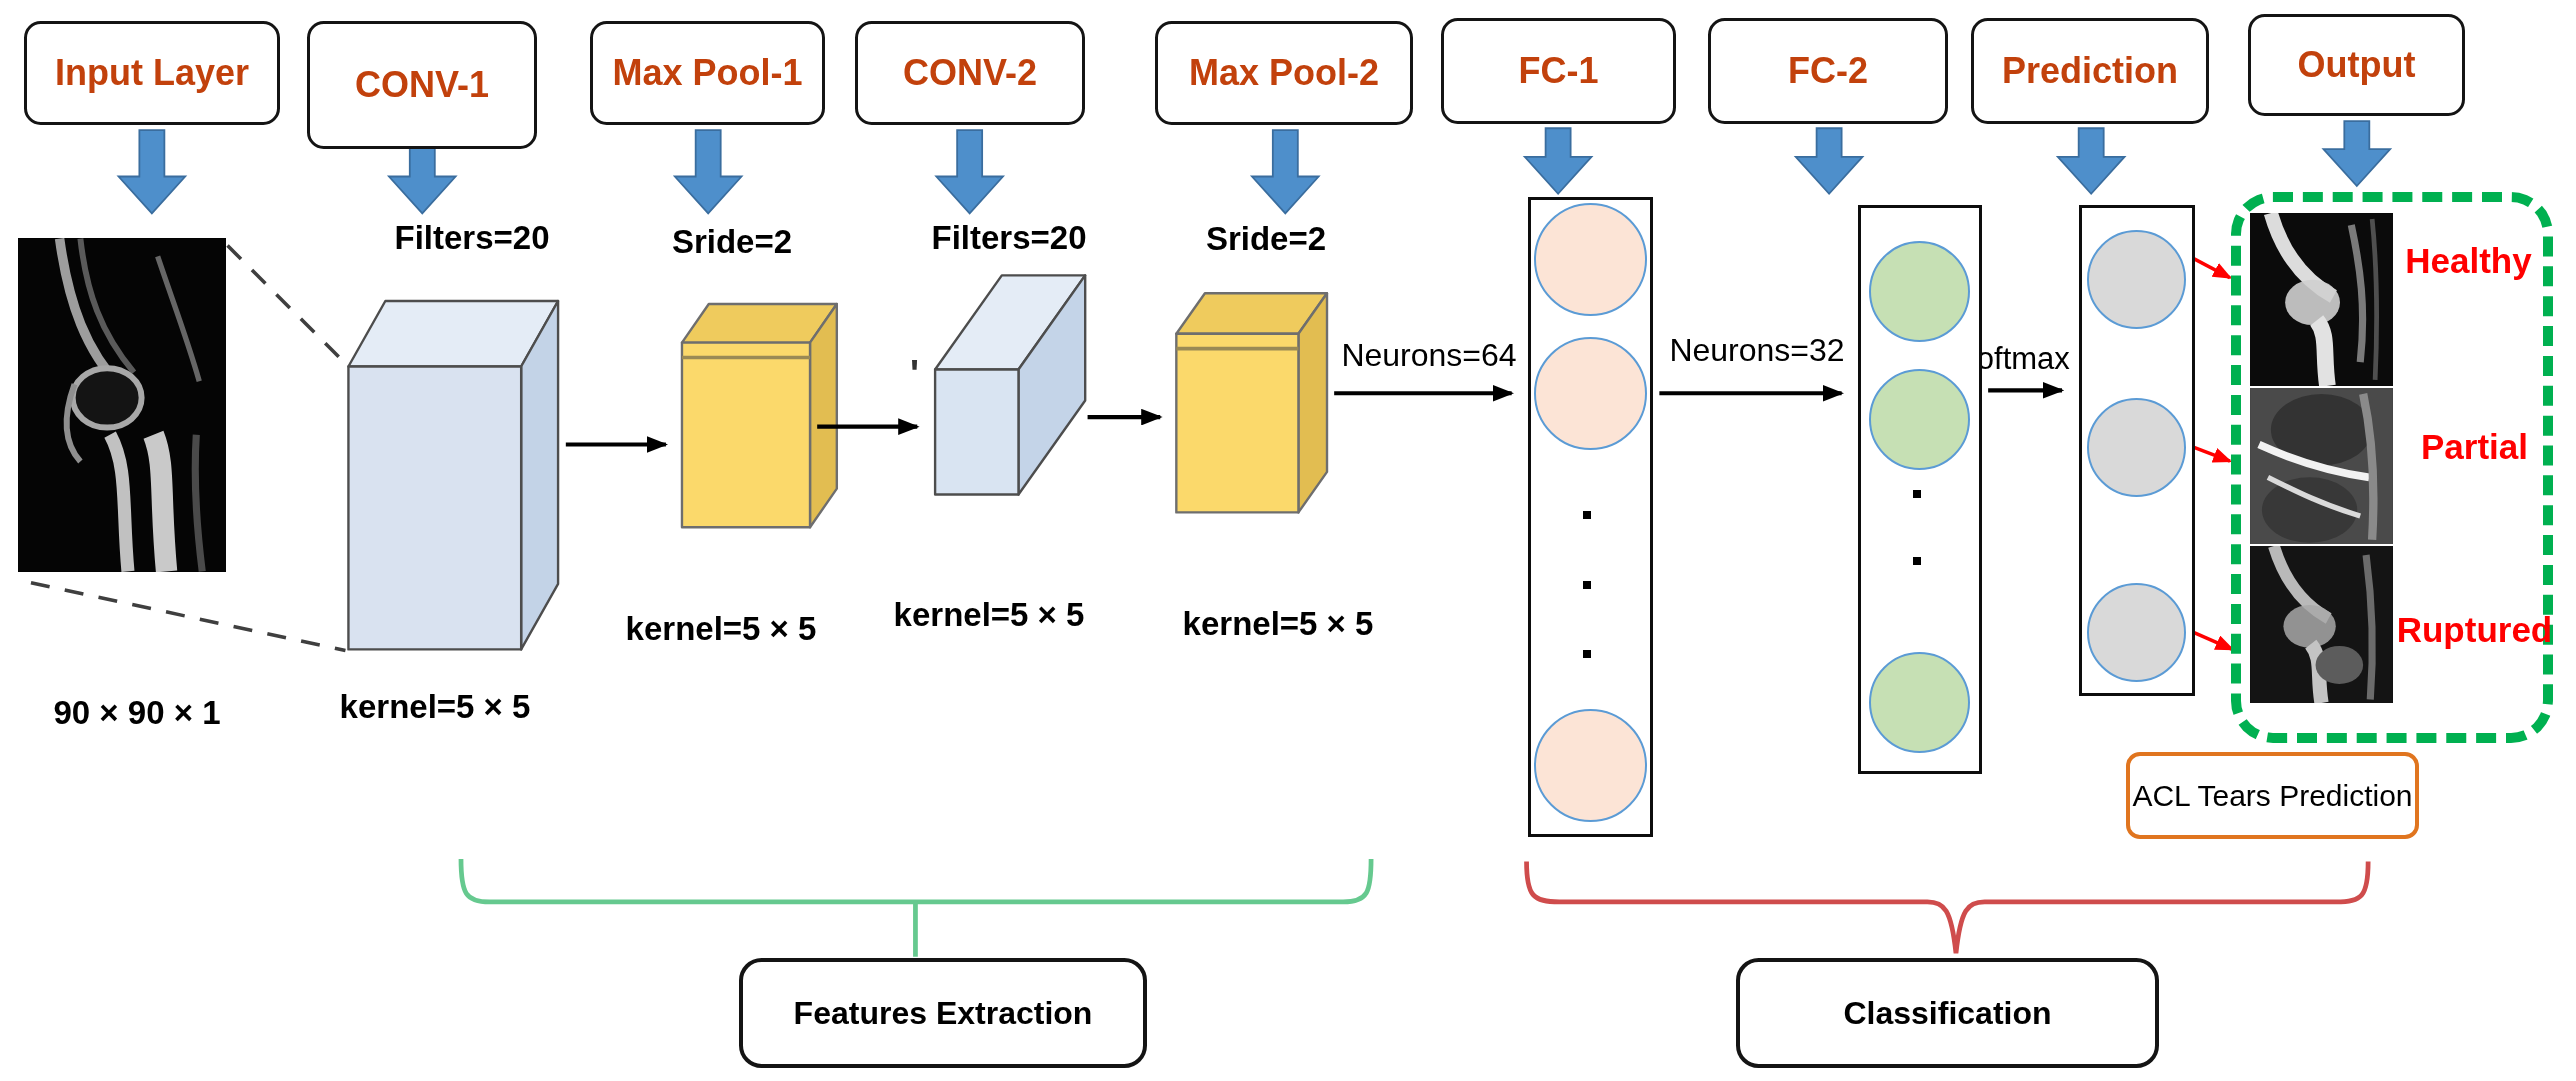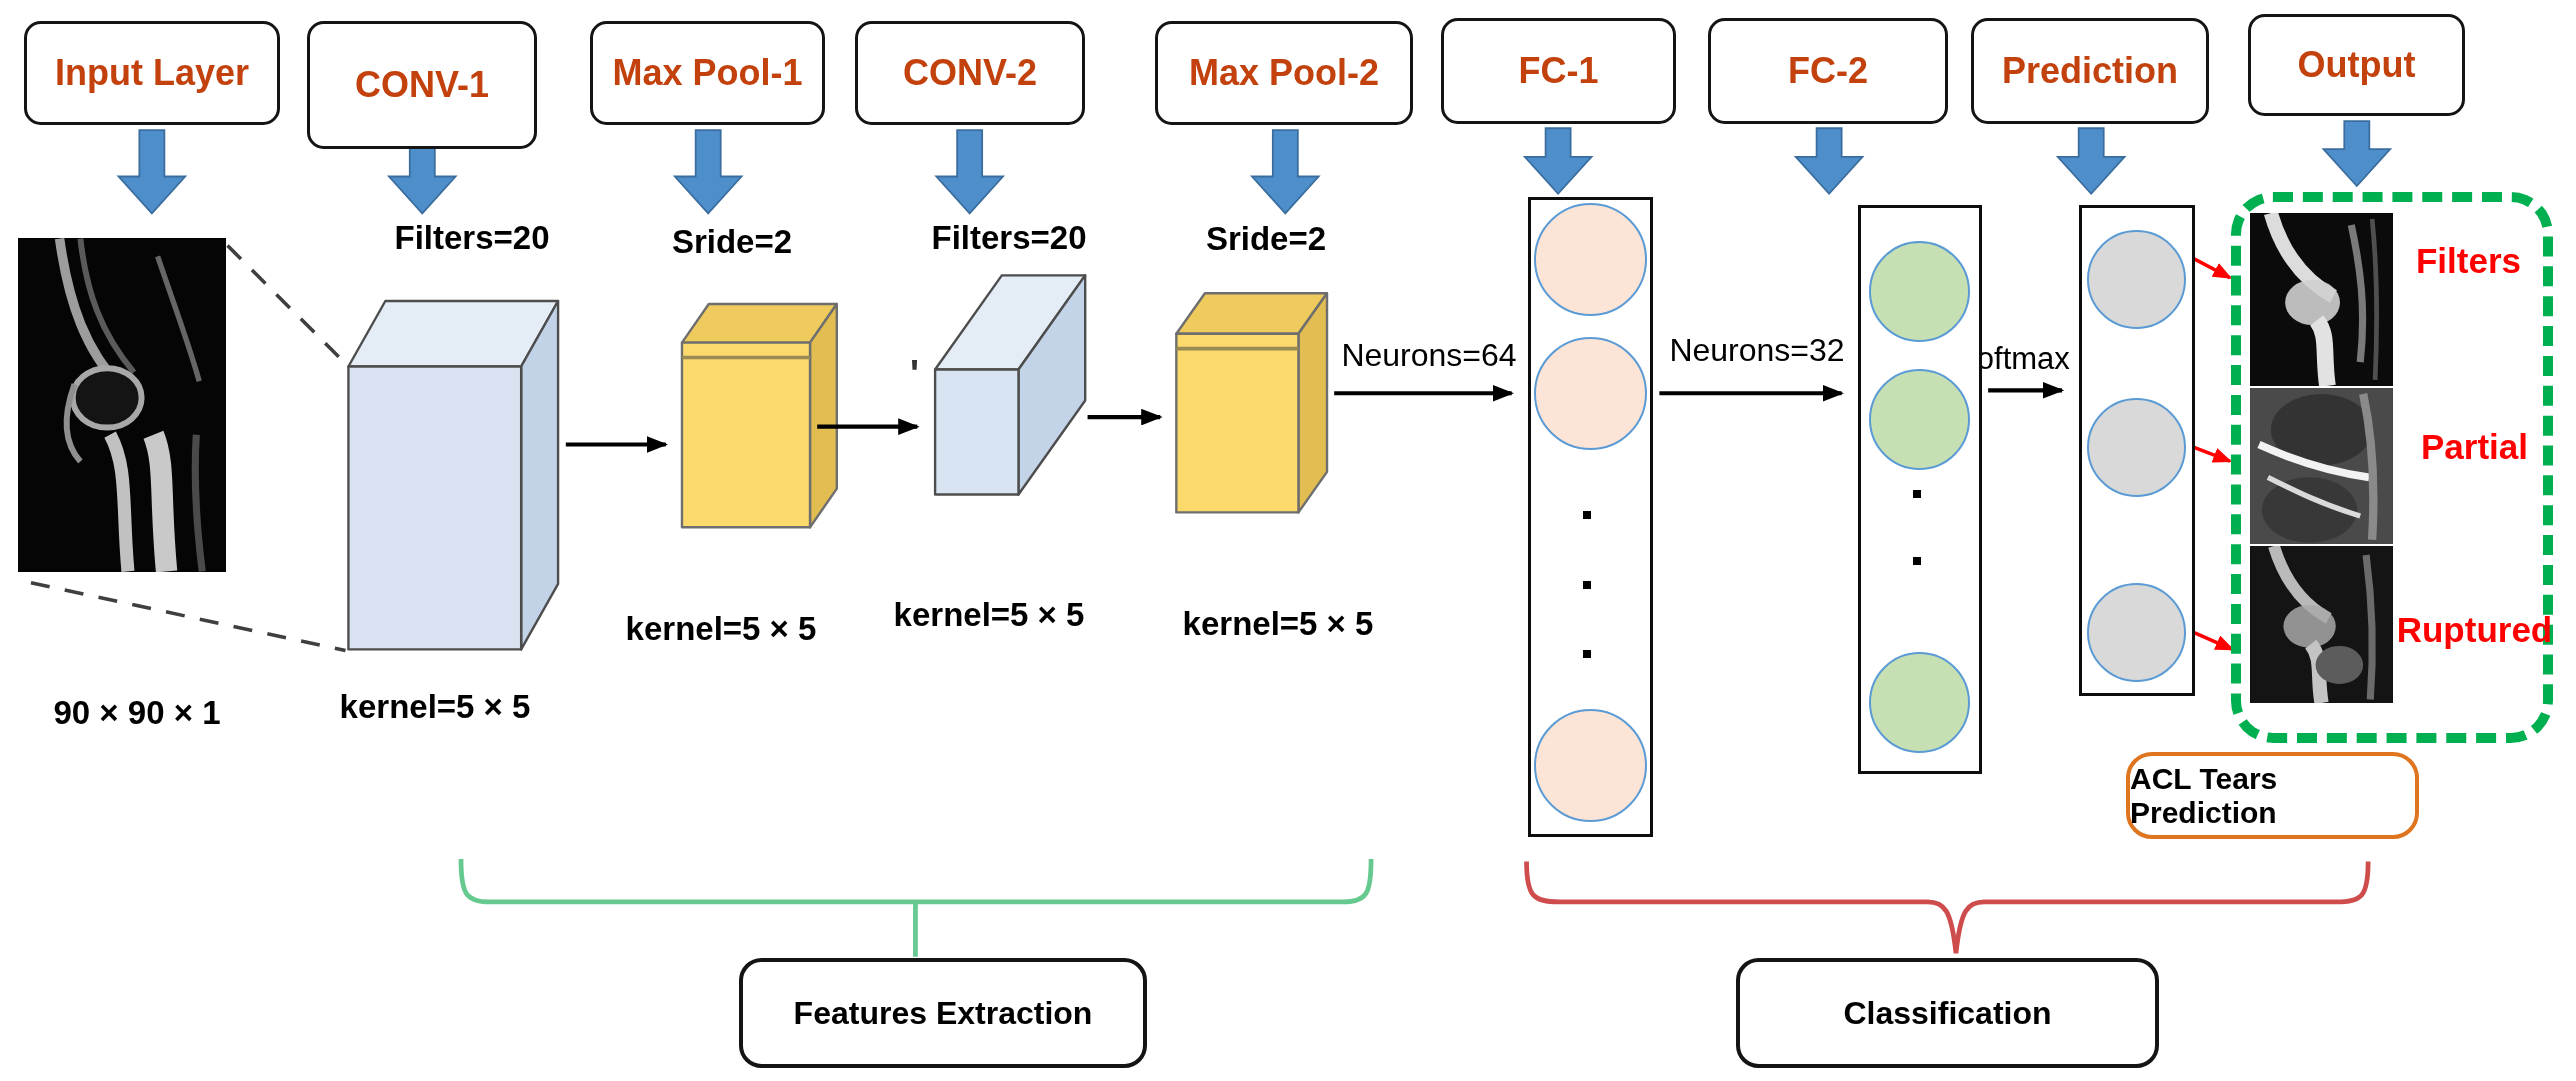--- a/index.html
+++ b/index.html
@@ -29,23 +29,23 @@
   .neuron{position:absolute;border:2.4px solid var(--neuron-stroke);border-radius:50%;}
   .neuron.fc1{background:var(--fc1-neuron);}
   .neuron.fc2{background:var(--fc2-neuron);}
   .neuron.act{background:var(--activation-neuron);}
   .dot{position:absolute;width:7.7px;height:7.7px;background:#000;}
   .green-box{position:absolute;border:10px dashed var(--output-group-green);border-radius:42px;background:transparent;}
   .red-label{position:absolute;color:var(--class-label-red);font-size:35px;font-weight:700;text-align:center;}
   .secbox{position:absolute;background:#fff;border:4.2px solid #141414;border-radius:22.6px;
           display:flex;align-items:center;justify-content:center;
           font-size:32px;font-weight:700;color:#000;}
-  .acl-box{position:absolute;background:#fff;border:4.2px solid var(--prediction-border-orange);border-radius:26px;
+  .acl-box{position:absolute;background:#fff;border:4.2px solid var(--prediction-border-orange);border-radius:14px;
            display:flex;align-items:center;justify-content:center;
-           font-size:30px;font-weight:700;color:#000;}
+           font-size:30px;font-weight:400;color:#000;}
   .mri-frame{position:absolute;background:#000;}
   .stray{position:absolute;font-size:38px;font-weight:700;color:#333;}
   svg .cube-stroke{stroke:#4d4d4d;stroke-width:4;stroke-linejoin:round;}
   svg .pool-stroke{stroke:#6e6e6e;stroke-width:4;stroke-linejoin:round;}
 </style>
 </head>
 <body>
 
 <div id="canvas">
 
@@ -212,21 +212,21 @@
     <svg width="143" height="157" viewBox="0 0 240 264">
       <rect width="240" height="264" fill="#141414"></rect>
       <path d="M40,0 C58,60 92,100 132,122" stroke="#b9b9b9" stroke-width="20" fill="none"></path>
       <ellipse cx="100" cy="135" rx="44" ry="36" fill="#a8a8a8" opacity="0.85"></ellipse>
       <path d="M120,264 C112,215 122,190 102,165" stroke="#c4c4c4" stroke-width="24" fill="none"></path>
       <ellipse cx="150" cy="200" rx="40" ry="32" fill="#5c5c5c"></ellipse>
       <path d="M195,15 C205,90 208,180 202,258" stroke="#6b6b6b" stroke-width="12" fill="none"></path>
     </svg>
   </div>
 
-  <div class="red-label" style="left:2379px;top:241px;width:179px">Filters</div>
+  <div class="red-label" style="left:2379px;top:241px;width:179px">Healthy</div>
   <div class="red-label" style="left:2385px;top:427px;width:179px">Partial</div>
   <div class="red-label" style="left:2373px;top:610px;width:203px">Ruptured</div>
 
   <div class="acl-box" style="left:2126px;top:752px;width:293px;height:87px">ACL Tears Prediction</div>
 
   <div class="secbox" style="left:739px;top:958px;width:408px;height:110px">Features Extraction</div>
 
   <div class="secbox" style="left:1736px;top:958px;width:423px;height:110px">Classification</div>
 
 </div>

